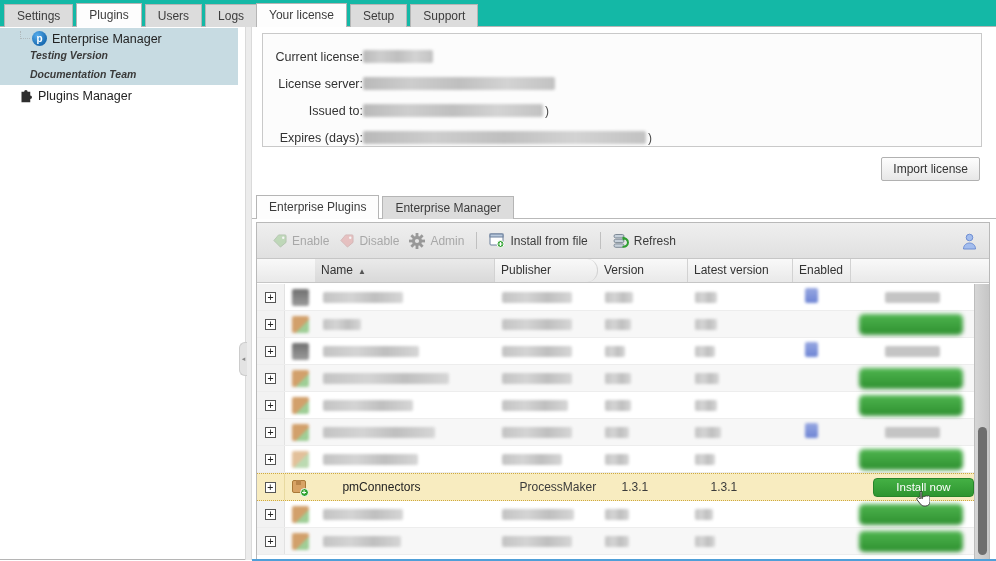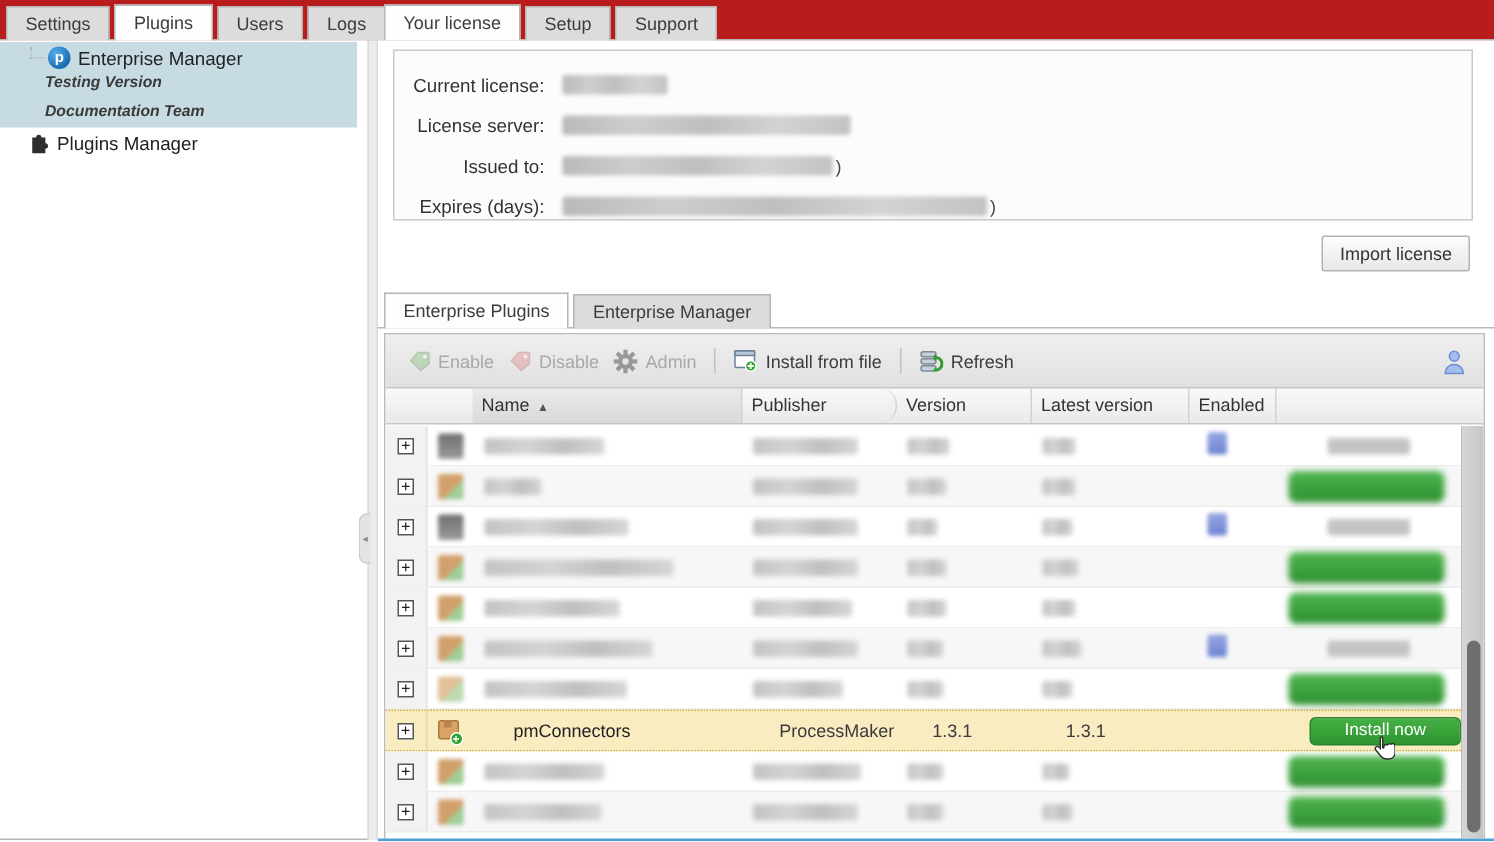--- a/index.html
+++ b/index.html
@@ -5,21 +5,21 @@
   * { margin:0; padding:0; box-sizing:border-box; }
   html,body { background:#fff; }
   .page {
     position:relative; width:996px; height:561px; overflow:hidden;
     font-family:"Liberation Sans", sans-serif; font-size:12px; color:#3b3b3b;
     background:#fff;
   }
   
   .topstrip {
     position:absolute; left:0; top:0; right:0; height:27px;
-    background:#b91c1c; border-bottom:1px solid #b5b5b5;
+    background:#14b8a6; border-bottom:1px solid #b5b5b5;
   }
   .tabgroup { position:absolute; bottom:-1px; display:flex; align-items:flex-end; }
   .tabgroup.left-tabs { left:4px; }
   .tabgroup.right-tabs { left:256px; }
   .tab {
     height:23px; padding:4px 12px 0 12px; margin-right:3px;
     background:#dcdcdc; border:1px solid #b5b5b5; border-bottom:none;
     color:#3c3c3c; white-space:nowrap; cursor:default;
   }
   .tab.active { background:#fdfdfd; height:24px; }
@@ -57,21 +57,21 @@
   }
   
   .rightpane { position:absolute; left:252px; top:27px; right:0; bottom:2px; background:#fff; }
   .bottom-accent { position:absolute; left:252px; right:0; bottom:0; height:2px; background:#4f9fd8; }
   
   .license-box {
     position:absolute; left:10px; right:14px; top:6px; height:114px;
     border:1px solid #c9c9c9; background:#fcfcfc; padding-top:9px;
   }
   .lic-row { display:flex; align-items:center; height:27px; }
-  .lic-label { width:100px; text-align:right; margin-right:12px; color:#333; font-size:12.5px; flex:0 0 auto; }
+  .lic-label { width:100px; text-align:right; margin-right:0; color:#333; font-size:12.5px; flex:0 0 auto; }
   .redact {
     display:inline-block; height:13px; border-radius:2px;
     background:linear-gradient(90deg,#b9b9b9,#cdcdcd 25%,#bfbfbf 50%,#d3d3d3 75%,#c2c2c2);
     filter:blur(1.5px);
   }
   .lic-suffix { color:#4a4a4a; margin-left:2px; }
   .import-btn {
     position:absolute; right:16px; top:130px; padding:4px 11px;
     background:linear-gradient(#fdfdfd,#e7e7e7); border:1px solid #b1b1b1; border-radius:2px;
     color:#333; cursor:default;

